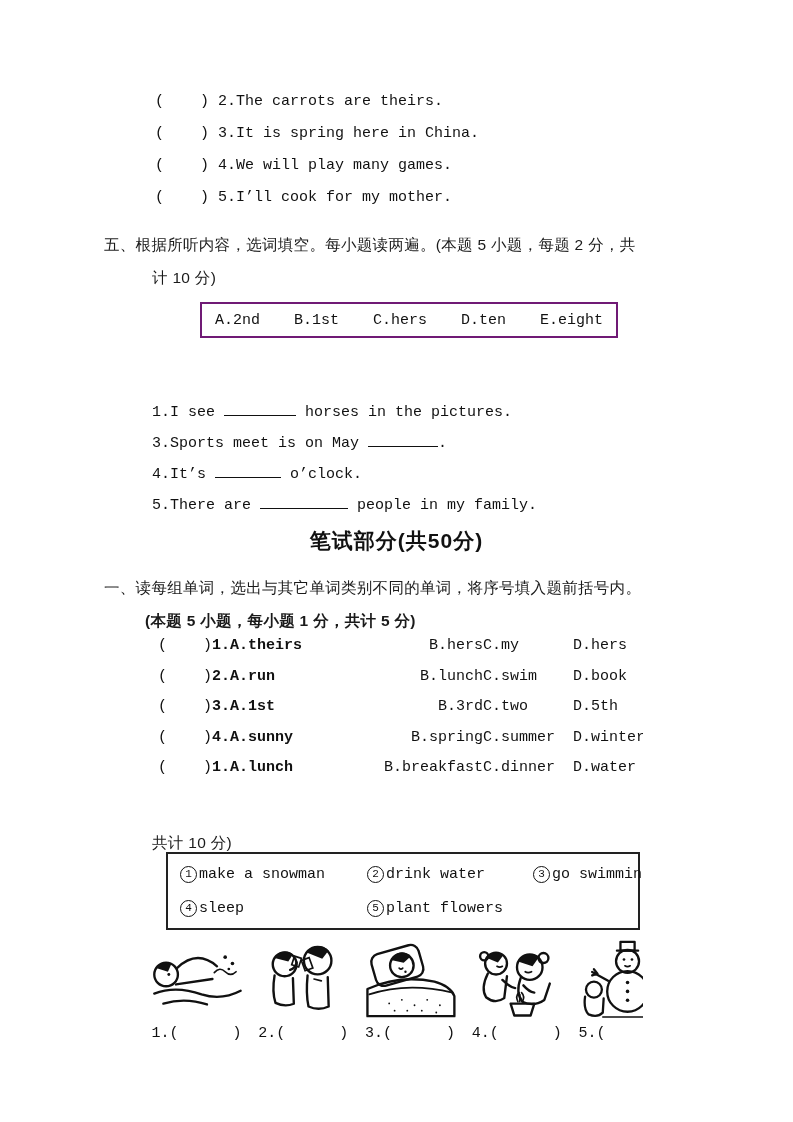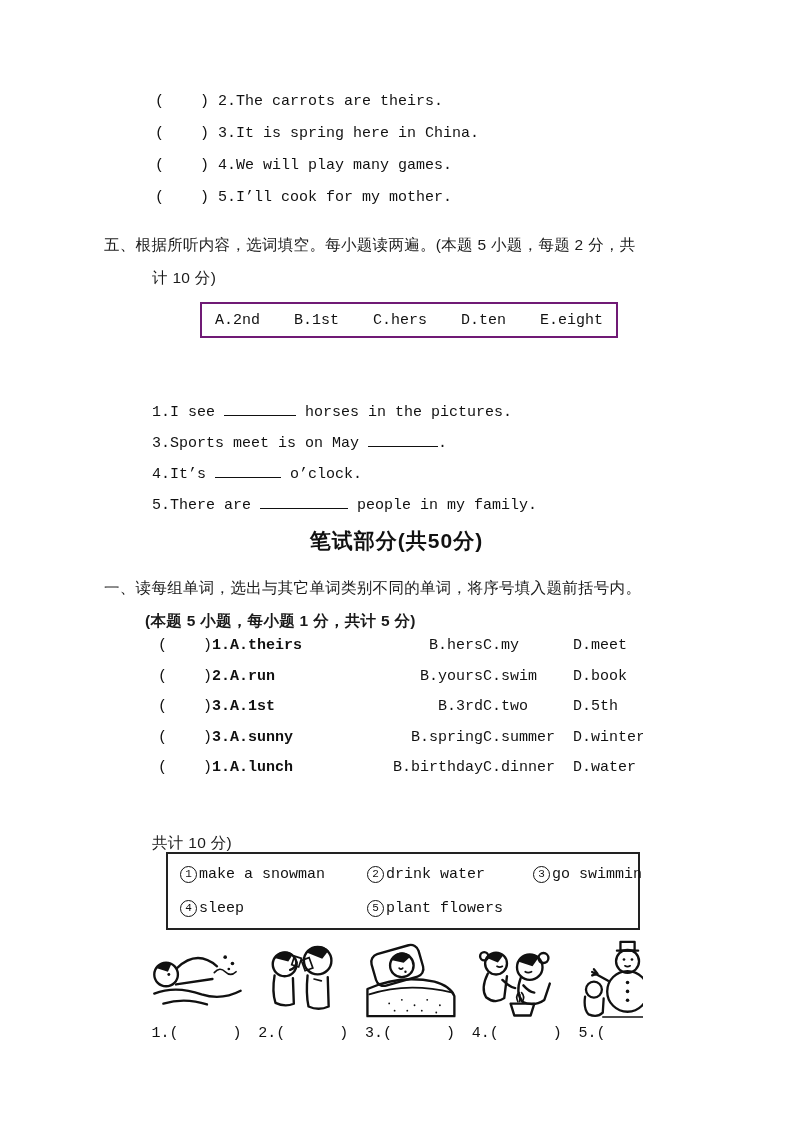--- a/index.html
+++ b/index.html
@@ -134,47 +134,47 @@
 
   <div class="abs h1-1 cn">一、读每组单词，选出与其它单词类别不同的单词，将序号填入题前括号内。</div>
   <div class="abs h1-2 cn">(本题 5 小题，每小题 1 分，共计 5 分)</div>
 
   <div class="abs mctable">
     <div class="mcrow">
       <span class="mono mc-br">(    )</span>
       <span class="mono mc-a">1.A.theirs</span>
       <span class="mono mc-b">B.hers</span>
       <span class="mono mc-c">C.my</span>
-      <span class="mono mc-d">D.meet</span>
+      <span class="mono mc-d">D.hers</span>
     </div>
     <div class="mcrow">
       <span class="mono mc-br">(    )</span>
       <span class="mono mc-a">2.A.run</span>
-      <span class="mono mc-b">B.yours</span>
+      <span class="mono mc-b">B.lunch</span>
       <span class="mono mc-c">C.swim</span>
       <span class="mono mc-d">D.book</span>
     </div>
     <div class="mcrow">
       <span class="mono mc-br">(    )</span>
       <span class="mono mc-a">3.A.1st</span>
       <span class="mono mc-b">B.3rd</span>
       <span class="mono mc-c">C.two</span>
       <span class="mono mc-d">D.5th</span>
     </div>
     <div class="mcrow">
       <span class="mono mc-br">(    )</span>
-      <span class="mono mc-a">3.A.sunny</span>
+      <span class="mono mc-a">4.A.sunny</span>
       <span class="mono mc-b">B.spring</span>
       <span class="mono mc-c">C.summer</span>
       <span class="mono mc-d">D.winter</span>
     </div>
     <div class="mcrow">
       <span class="mono mc-br">(    )</span>
       <span class="mono mc-a">1.A.lunch</span>
-      <span class="mono mc-b">B.birthday</span>
+      <span class="mono mc-b">B.breakfast</span>
       <span class="mono mc-c">C.dinner</span>
       <span class="mono mc-d">D.water</span>
     </div>
   </div>
 
   <div class="abs h2-2 cn">共计 10 分)</div>
 
   <div class="abs phrasebox">
     <span class="phrase mono"><span class="circ">1</span><span>make a snowman</span></span>
     <span class="phrase mono"><span class="circ">2</span><span>drink water</span></span>

